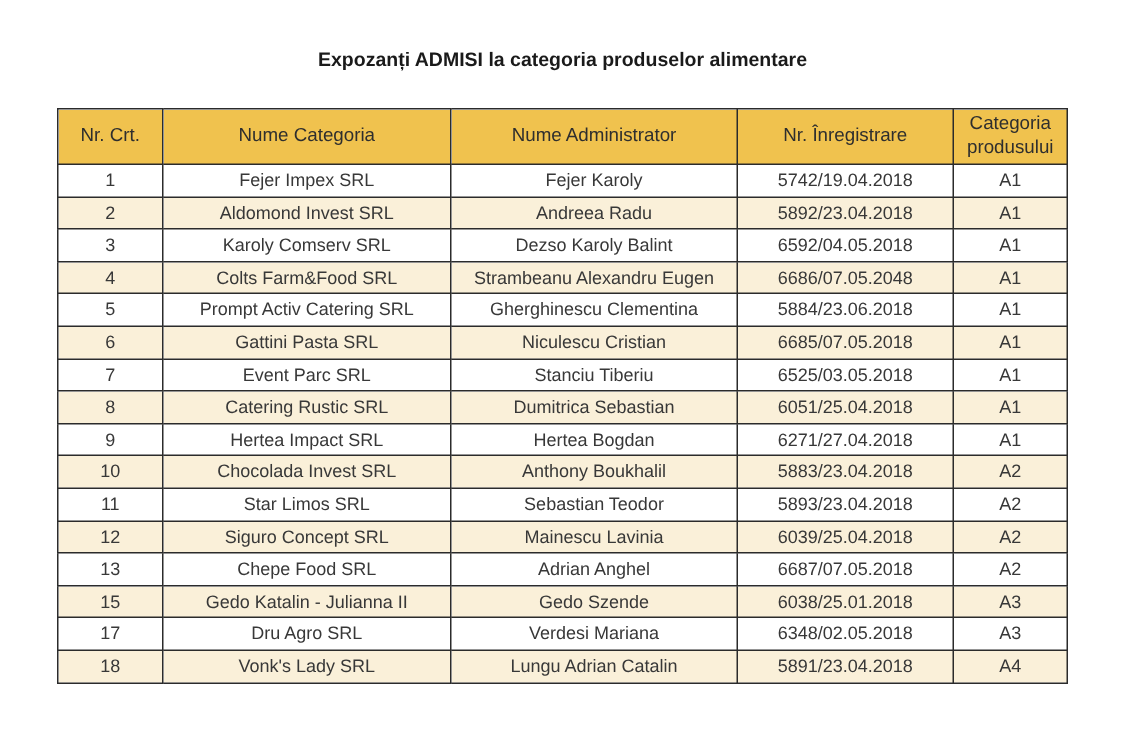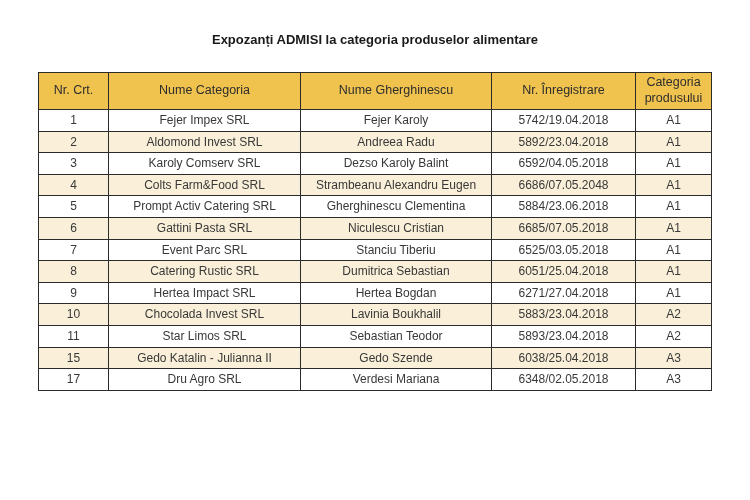--- a/index.html
+++ b/index.html
@@ -74,21 +74,21 @@
       <col class="c-nr">
         <col class="c-exp">
         <col class="c-adm">
         <col class="c-reg">
         <col class="c-cat">
     </colgroup>
     <thead>
       <tr>
         <th>Nr. Crt.</th>
         <th>Nume Categoria</th>
-        <th>Nume Gherghinescu</th>
+        <th>Nume Administrator</th>
         <th>Nr. Înregistrare</th>
         <th>Categoria produsului</th>
       </tr>
     </thead>
     <tbody id="table-body">
         <tr>
           <td>1</td>
           <td>Fejer Impex SRL</td>
           <td>Fejer Karoly</td>
           <td>5742/19.04.2018</td>
@@ -146,40 +146,61 @@
         <tr>
           <td>9</td>
           <td>Hertea Impact SRL</td>
           <td>Hertea Bogdan</td>
           <td>6271/27.04.2018</td>
           <td>A1</td>
         </tr>
         <tr>
           <td>10</td>
           <td>Chocolada Invest SRL</td>
-          <td>Lavinia Boukhalil</td>
+          <td>Anthony Boukhalil</td>
           <td>5883/23.04.2018</td>
           <td>A2</td>
         </tr>
         <tr>
           <td>11</td>
           <td>Star Limos SRL</td>
           <td>Sebastian Teodor</td>
           <td>5893/23.04.2018</td>
           <td>A2</td>
         </tr>
         <tr>
+          <td>12</td>
+          <td>Siguro Concept SRL</td>
+          <td>Mainescu Lavinia</td>
+          <td>6039/25.04.2018</td>
+          <td>A2</td>
+        </tr>
+        <tr>
+          <td>13</td>
+          <td>Chepe Food SRL</td>
+          <td>Adrian Anghel</td>
+          <td>6687/07.05.2018</td>
+          <td>A2</td>
+        </tr>
+        <tr>
           <td>15</td>
           <td>Gedo Katalin - Julianna II</td>
           <td>Gedo Szende</td>
-          <td>6038/25.04.2018</td>
+          <td>6038/25.01.2018</td>
           <td>A3</td>
         </tr>
         <tr>
           <td>17</td>
           <td>Dru Agro SRL</td>
           <td>Verdesi Mariana</td>
           <td>6348/02.05.2018</td>
           <td>A3</td>
         </tr>
+        <tr>
+          <td>18</td>
+          <td>Vonk's Lady SRL</td>
+          <td>Lungu Adrian Catalin</td>
+          <td>5891/23.04.2018</td>
+          <td>A4</td>
+        </tr>
       </tbody>
   </table>
 </div>
 
 </body></html>

